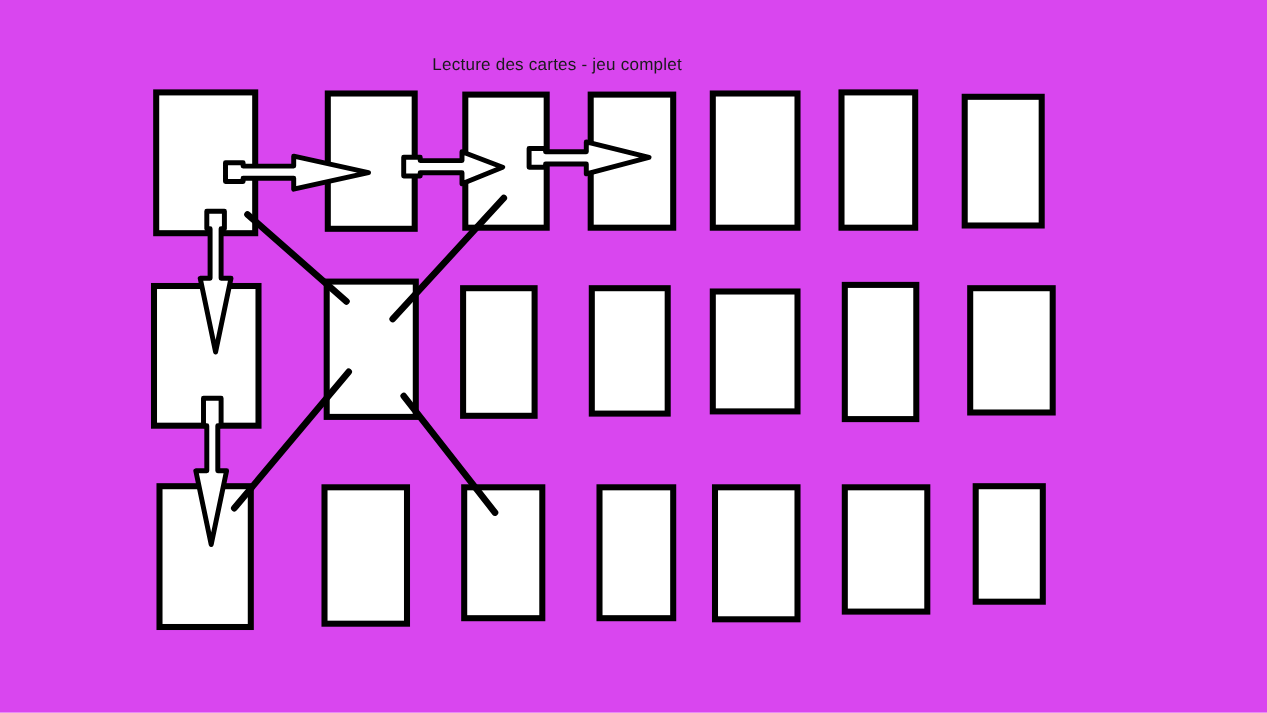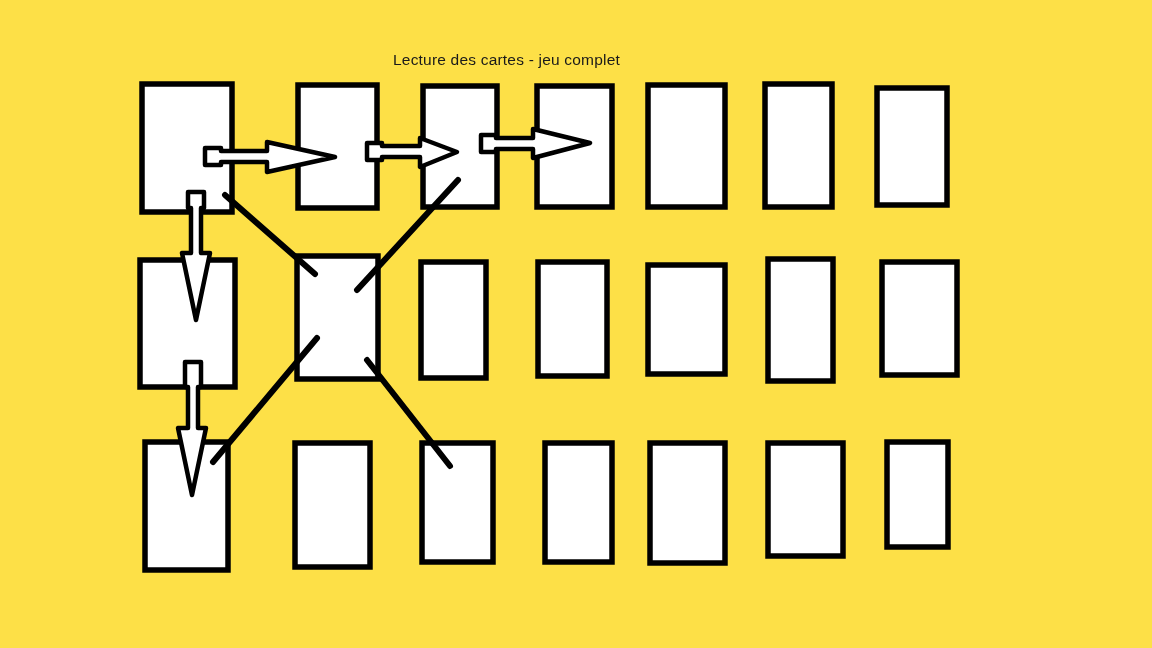--- a/index.html
+++ b/index.html
@@ -5,21 +5,21 @@
   html, body {
     margin: 0;
     padding: 0;
     background: #ffffff;
     font-family: "Liberation Sans", sans-serif;
   }
   .stage {
     position: relative;
     width: 1152px;
     height: 648px;
-    background: #fde047;
+    background: #d946ef;
     overflow: hidden;
   }
   .diagram-title {
     position: absolute;
     top: 51px;
     left: 0;
     width: 1013px; 
     text-align: center;
     font-size: 15.5px;
     letter-spacing: 0.2px;

